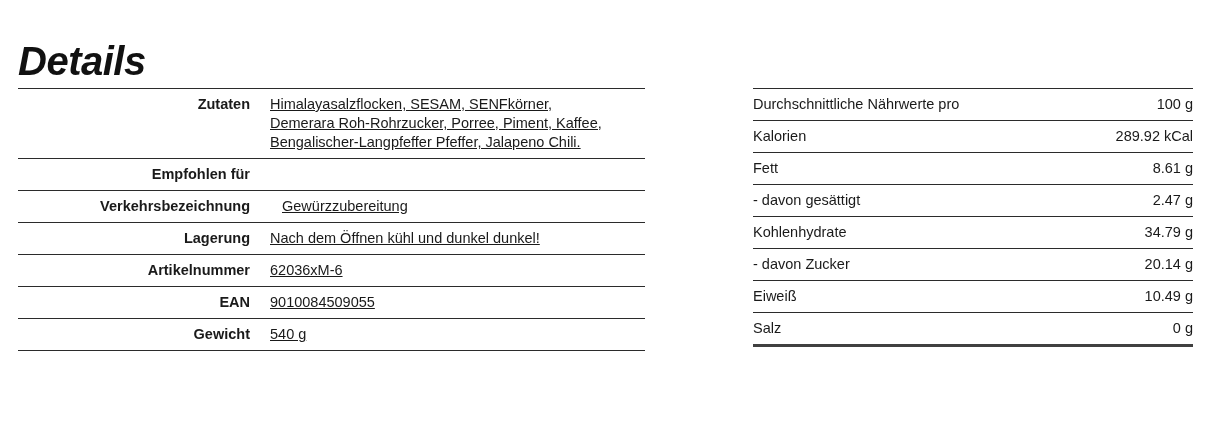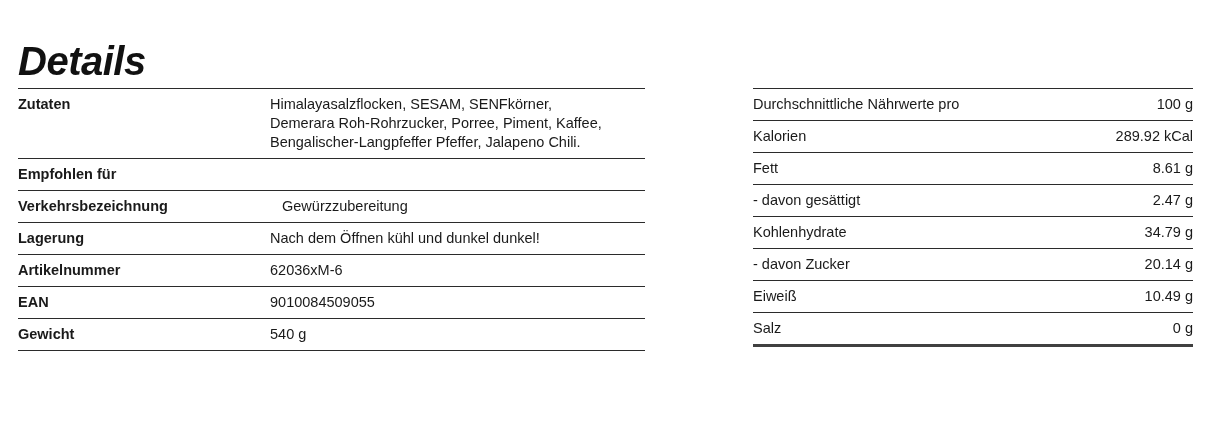--- a/index.html
+++ b/index.html
@@ -67,23 +67,25 @@
     vertical-align: top;
     font-size: 14.5px;
     font-weight: normal;
     padding: 6px 0 6px 0;
     line-height: 19px;
   }
   table.spec th {
     font-weight: bold;
     width: 232px;
     white-space: nowrap;
+    text-align: right;
   }
   table.spec td.value {
     padding-left: 20px;
+    text-decoration: underline;
   }
   table.spec td.value .line {
     display: block;
   }
   table.spec td.value.indent {
     padding-left: 32px;
   }
 
   
   table.nutri {

